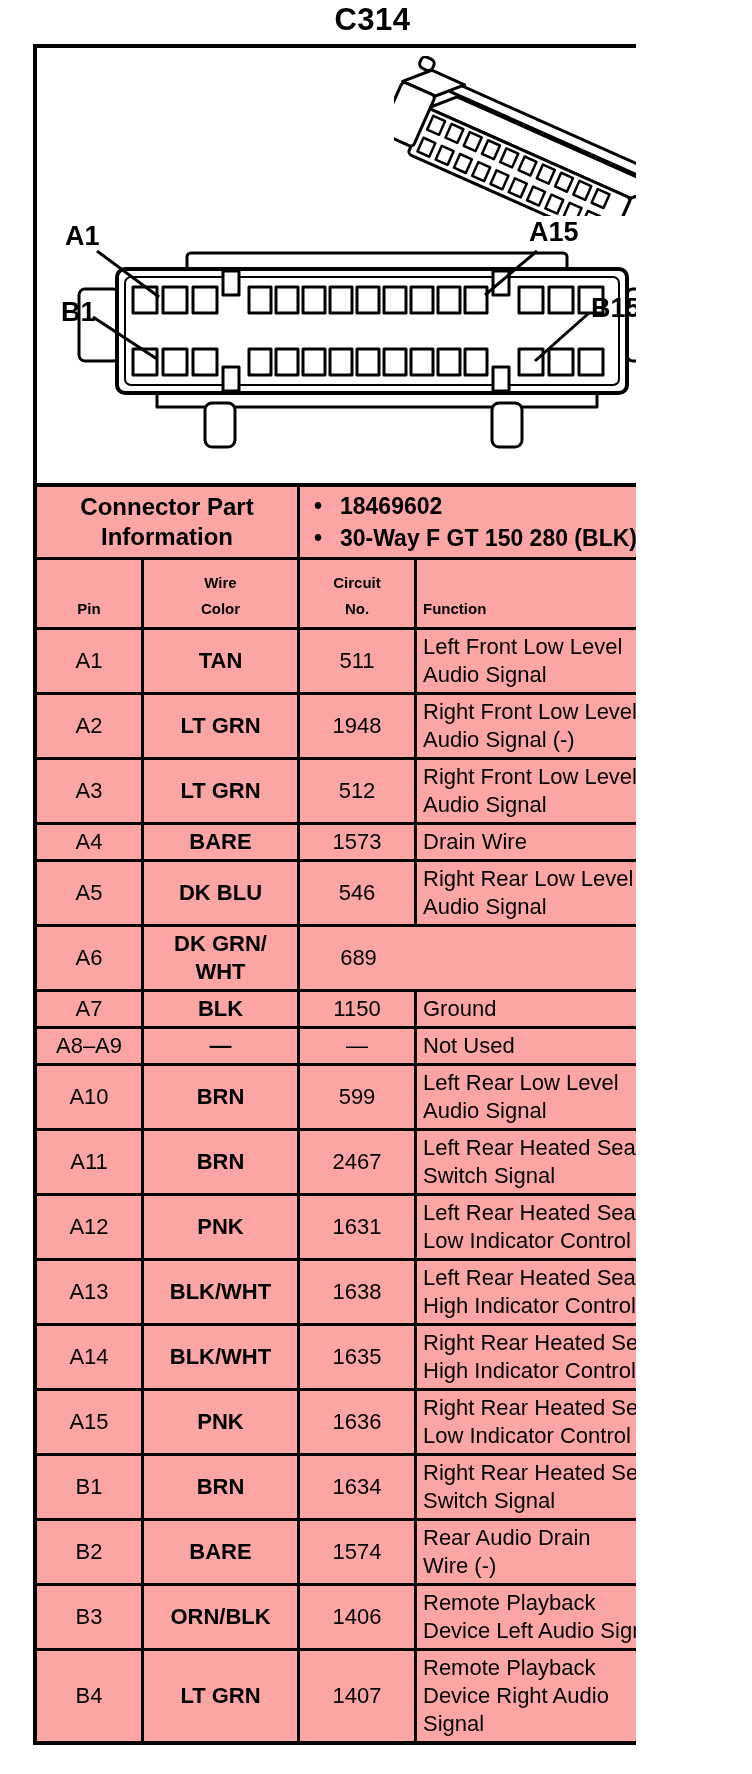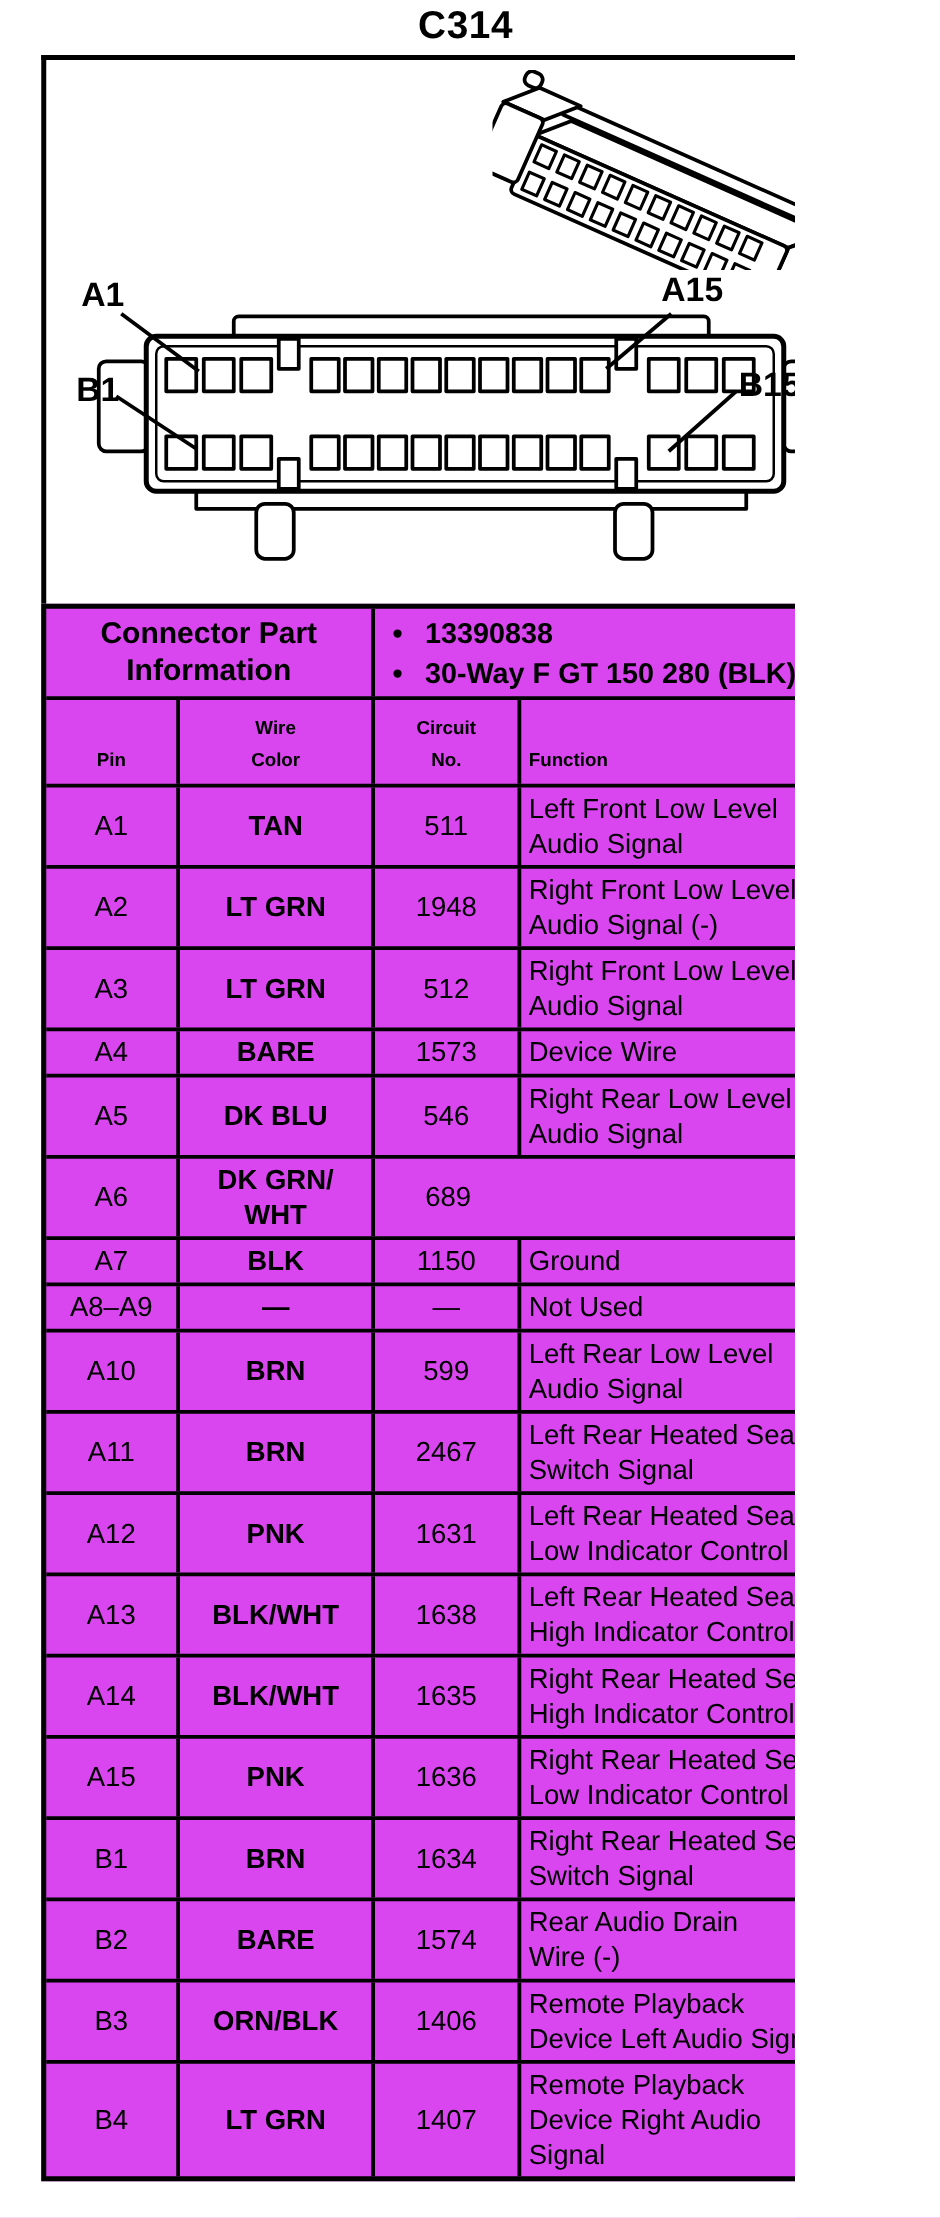--- a/index.html
+++ b/index.html
@@ -8,21 +8,21 @@
   .title{position:absolute;top:2px;left:33px;width:679px;text-align:center;
          font-size:31px;font-weight:bold;letter-spacing:.5px;}
   
   .figbox{position:absolute;left:33px;top:44px;width:679px;height:439px;
           border:4px solid #000;border-bottom:none;box-sizing:border-box;background:#fff;}
   .iso{position:absolute;right:14px;top:8px;}
   .face{position:absolute;left:0px;top:163px;}
   .fignum{position:absolute;right:10px;bottom:6px;font-size:17px;letter-spacing:.5px;text-decoration:underline;}
   
   .tbl{position:absolute;left:33px;top:483px;width:679px;border:4px solid #000;
-       box-sizing:border-box;background:#d946ef;}
+       box-sizing:border-box;background:#fca5a5;}
   .row{display:flex;border-top:3px solid #000;}
   .row-part{border-top:none;}
   .cell{box-sizing:border-box;border-right:3px solid #000;display:flex;
         align-items:center;justify-content:center;text-align:center;
         padding:3px 6px;font-size:22px;line-height:28px;white-space:pre-line;}
   .cell:last-child{border-right:none;}
   .c-pin{width:107px;}
   .c-color{width:156px;font-weight:bold;}
   .c-circuit{width:117px;}
   .c-func{flex:1;justify-content:flex-start;text-align:left;}
@@ -147,21 +147,21 @@
   </div>
 
   <div class="tbl">
 
     <div class="row row-part">
       <div class="cell part-label">Connector Part
 Information</div>
       <div class="cell part-values">
         <div class="bullet-line">
           <span class="bullet">•</span>
-          <span>13390838</span>
+          <span>18469602</span>
         </div>
         <div class="bullet-line">
           <span class="bullet">•</span>
           <span>30-Way F GT 150 280 (BLK)</span>
         </div>
       </div>
     </div>
 
     <div class="row row-head">
       <div class="cell c-pin">Pin</div>
@@ -190,21 +190,21 @@
         <div class="cell c-pin">A3</div>
         <div class="cell c-color">LT GRN</div>
         <div class="cell c-circuit">512</div>
         <div class="cell c-func">Right Front Low Level
 Audio Signal</div>
       </div>
       <div class="row">
         <div class="cell c-pin">A4</div>
         <div class="cell c-color">BARE</div>
         <div class="cell c-circuit">1573</div>
-        <div class="cell c-func">Device Wire</div>
+        <div class="cell c-func">Drain Wire</div>
       </div>
       <div class="row">
         <div class="cell c-pin">A5</div>
         <div class="cell c-color">DK BLU</div>
         <div class="cell c-circuit">546</div>
         <div class="cell c-func">Right Rear Low Level
 Audio Signal</div>
       </div>
       <div class="row">
         <div class="cell c-pin">A6</div>

